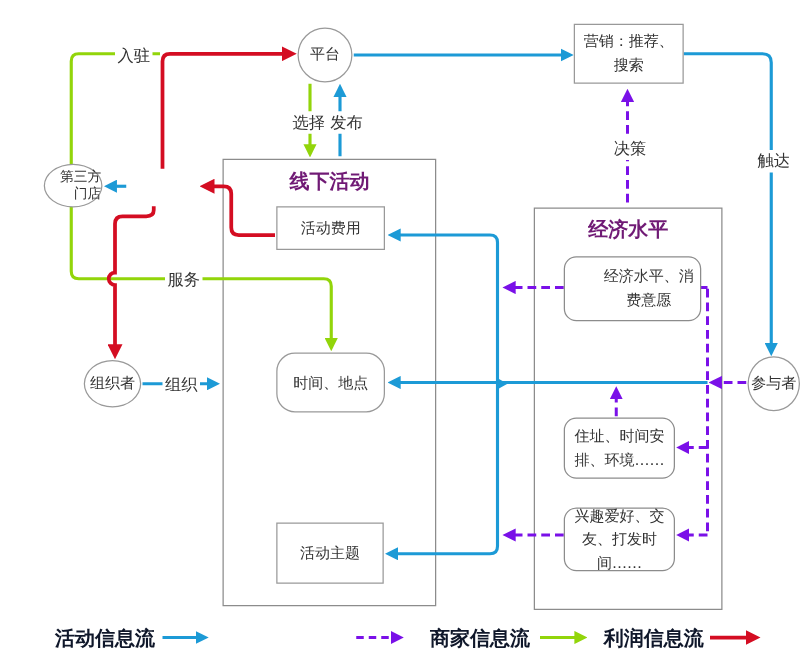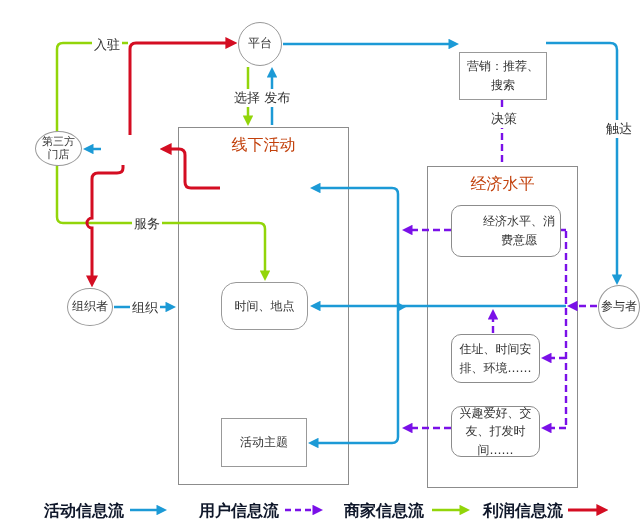--- a/index.html
+++ b/index.html
@@ -5,21 +5,21 @@
   html,body{margin:0;padding:0;background:#fff;}
   .canvas{position:relative;width:640px;height:523px;background:#fff;overflow:hidden;
           font-family:"DejaVu Sans","Liberation Sans",sans-serif;color:#333;}
   .abs{position:absolute;box-sizing:border-box;}
   .node-box{border:1px solid #999;background:#fff;display:flex;align-items:center;justify-content:center;
             text-align:center;font-size:12px;line-height:1.55;padding:2px;z-index:3;}
   .round{border-radius:10px;border-color:#8c8c8c;}
   .circle{border:1.5px solid #999;border-radius:50%;background:#fff;display:flex;flex-direction:column;
           align-items:center;justify-content:center;text-align:center;font-size:12px;line-height:1.15;z-index:3;}
   .container-box{border:1px solid #8c8c8c;background:#fff;z-index:1;}
-  .container-title{width:100%;text-align:center;font-size:16px;font-weight:normal;color:#c2410c;margin-top:7px;}
+  .container-title{width:100%;text-align:center;font-size:16px;font-weight:bold;color:#701a75;margin-top:7px;}
   .edge-label{background:#fff;font-size:13px;color:#333;padding:0 2px;z-index:4;white-space:nowrap;}
   .legend-label{font-size:16px;font-weight:bold;color:#0f172a;z-index:4;white-space:nowrap;}
   svg.edges{position:absolute;left:0;top:0;z-index:2;}
   .small{font-size:11px;}
 </style>
 </head>
 <body>
 
 <div class="canvas">
 
@@ -80,46 +80,46 @@
       <path d="M 451 428 H 412" marker-end="url(#ar-p)"></path>
       <path d="M 493 333 V 319" marker-end="url(#ar-p)"></path>
     </g>
 
     <path d="M 130 510 H 157" stroke="#1c9ad6" stroke-width="2.5" fill="none" marker-end="url(#ar-b)"></path>
     <path d="M 285 510 H 313" stroke="#7a10e8" stroke-width="2.4" stroke-dasharray="6 4" fill="none" marker-end="url(#ar-p)"></path>
     <path d="M 432 510 H 460" stroke="#92d50a" stroke-width="2.5" fill="none" marker-end="url(#ar-g)"></path>
     <path d="M 568 510 H 597" stroke="#d40d22" stroke-width="3" fill="none" marker-end="url(#ar-r)"></path>
   </svg>
 
-  <div class="abs node-box" style="left:459px;top:19px;width:88px;height:48px;margin-top:33px;">营销：推荐、搜索</div>
+  <div class="abs node-box" style="left:459px;top:19px;width:88px;height:48px;">营销：推荐、搜索</div>
+  <div class="abs node-box" style="left:221px;top:165px;width:87px;height:35px;">活动费用</div>
   <div class="abs node-box" style="left:221px;top:282px;width:87px;height:48px;border-radius:15px;">时间、地点</div>
   <div class="abs node-box" style="left:221px;top:418px;width:86px;height:49px;">活动主题</div>
   <div class="abs node-box round" style="left:451px;top:205px;width:110px;height:52px;padding-left:28px;">经济水平、消费意愿</div>
   <div class="abs node-box round" style="left:451px;top:334px;width:89px;height:49px;">住址、时间安排、环境……</div>
   <div class="abs node-box round" style="left:451px;top:406px;width:89px;height:51px;">兴趣爱好、交友、打发时间……</div>
 
   <div class="abs circle" style="left:238px;top:22px;width:44px;height:44px;">
     <span>平台</span>
   </div>
-  <div class="abs circle small" style="left:35px;top:131px;width:47px;height:35px;">
+  <div class="abs circle small" style="left:35px;top:131px;width:47px;height:35px;align-items:flex-end;">
     <span>第三方</span>
     <span>门店</span>
   </div>
   <div class="abs circle" style="left:67px;top:288px;width:46px;height:38px;">
     <span>组织者</span>
   </div>
   <div class="abs circle" style="left:598px;top:285px;width:42px;height:44px;">
     <span>参与者</span>
   </div>
 
   <div class="abs edge-label" style="left:92px;top:36px;">入驻</div>
   <div class="abs edge-label" style="left:232px;top:89px;">选择 发布</div>
   <div class="abs edge-label" style="left:489px;top:110px;">决策</div>
   <div class="abs edge-label" style="left:604px;top:120px;">触达</div>
   <div class="abs edge-label" style="left:132px;top:215px;">服务</div>
   <div class="abs edge-label" style="left:130px;top:299px;">组织</div>
 
   <div class="abs legend-label" style="left:44px;top:501px;">活动信息流</div>
-  <div class="abs legend-label" style="left:199px;top:501px;">用户信息流</div>
   <div class="abs legend-label" style="left:344px;top:501px;">商家信息流</div>
   <div class="abs legend-label" style="left:483px;top:501px;">利润信息流</div>
 
 </div>
 
 </body></html>

